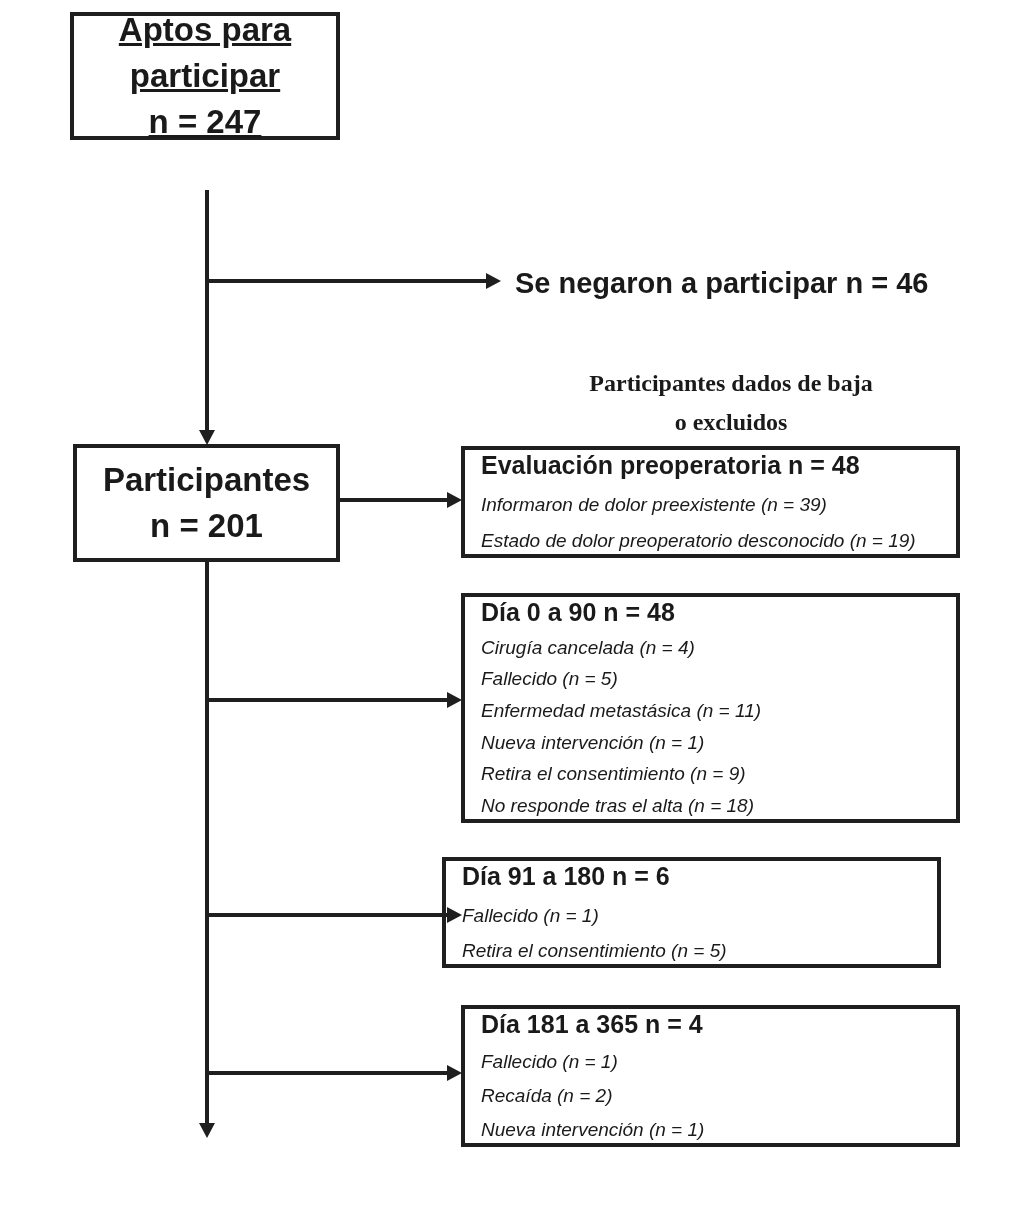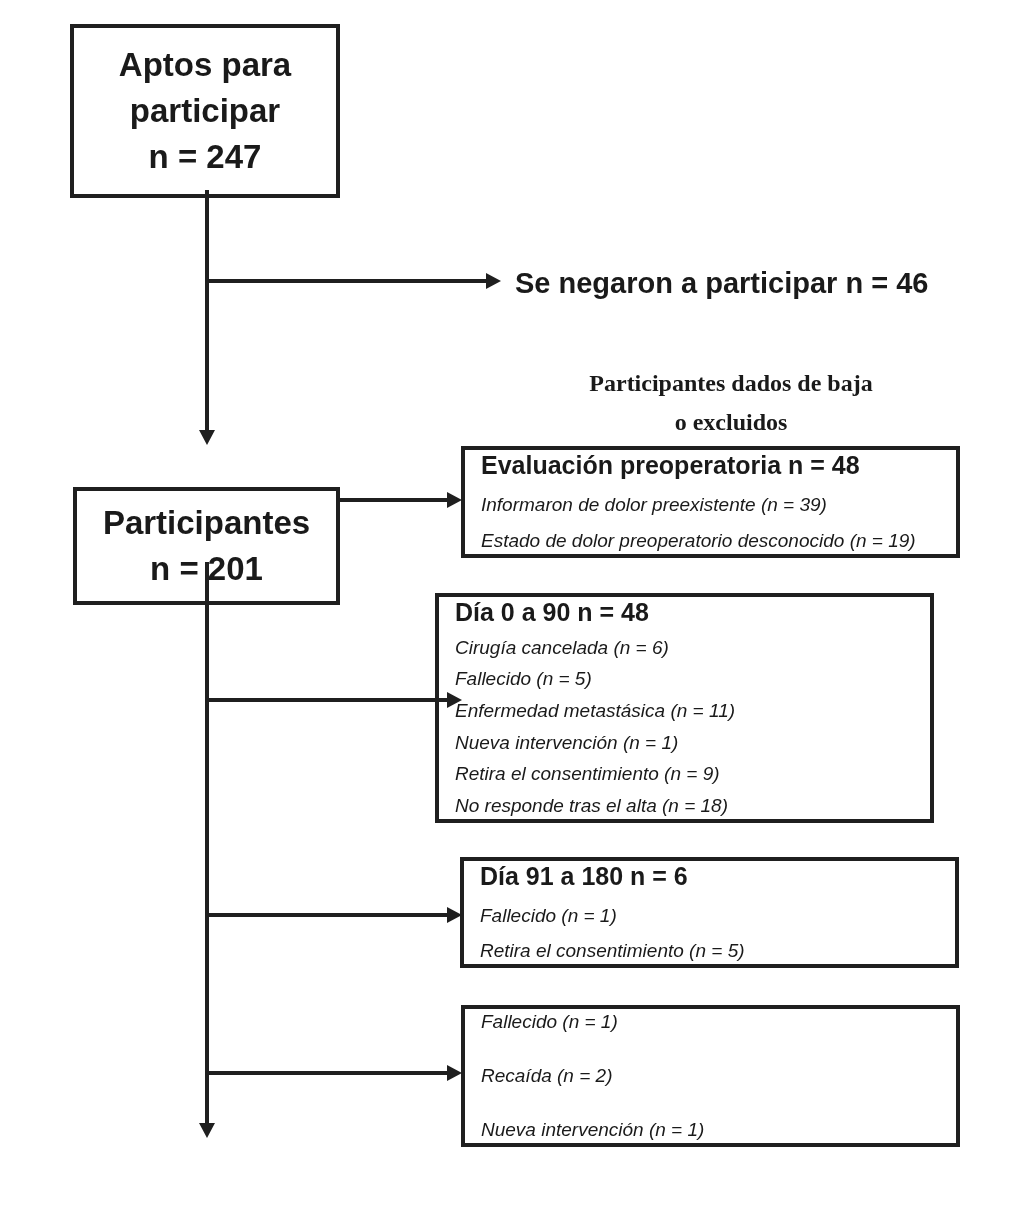--- a/index.html
+++ b/index.html
@@ -89,62 +89,63 @@
     border-left: 8px solid transparent;
     border-right: 8px solid transparent;
     border-top: 15px solid #1f1f1f;
   }
 </style>
 </head>
 <body>
 
 <div id="canvas">
 
-  <div class="box center-box" style="left:70px; top:24px; width:270px; height:174px;">
+  <div class="box center-box" style="left:70px; top:12px; width:270px; height:128px;text-decoration:underline;">
     <div>Aptos para</div>
     <div>participar</div>
     <div>n = 247</div>
   </div>
 
-  <div class="box center-box" style="left:73px; top:444px; width:267px; height:118px;margin-top:43px;">
+  <div class="box center-box" style="left:73px; top:444px; width:267px; height:118px;">
     <div>Participantes</div>
     <div>n = 201</div>
   </div>
 
 
   <div class="float-label" style="left:515px; top:266px;">Se negaron a participar n = 46</div>
 
   <div class="heading" style="left:481px; top:364px; width:500px;">
     <div>Participantes dados de baja</div>
     <div>o excluidos</div>
   </div>
 
   <div class="box excl-box" style="left:461px; top:446px; width:499px; height:112px;">
     <div class="excl-title">Evaluación preoperatoria n = 48</div>
     <div class="excl-item">Informaron de dolor preexistente (n = 39)</div>
     <div class="excl-item">Estado de dolor preoperatorio desconocido (n = 19)</div>
   </div>
 
-  <div class="box excl-box" style="left:435px; top:593px; width:499px; height:230px;">
+  <div class="box excl-box" style="left:461px; top:593px; width:499px; height:230px;">
     <div class="excl-title">Día 0 a 90 n = 48</div>
-    <div class="excl-item">Cirugía cancelada (n = 6)</div>
+    <div class="excl-item">Cirugía cancelada (n = 4)</div>
     <div class="excl-item">Fallecido (n = 5)</div>
     <div class="excl-item">Enfermedad metastásica (n = 11)</div>
     <div class="excl-item">Nueva intervención (n = 1)</div>
     <div class="excl-item">Retira el consentimiento (n = 9)</div>
     <div class="excl-item">No responde tras el alta (n = 18)</div>
   </div>
 
-  <div class="box excl-box" style="left:460px; top:857px; width:499px; height:111px;">
+  <div class="box excl-box" style="left:442px; top:857px; width:499px; height:111px;">
     <div class="excl-title">Día 91 a 180 n = 6</div>
     <div class="excl-item">Fallecido (n = 1)</div>
     <div class="excl-item">Retira el consentimiento (n = 5)</div>
   </div>
 
   <div class="box excl-box" style="left:461px; top:1005px; width:499px; height:142px;">
+    <div class="excl-title">Día 181 a 365 n = 4</div>
     <div class="excl-item">Fallecido (n = 1)</div>
     <div class="excl-item">Recaída (n = 2)</div>
     <div class="excl-item">Nueva intervención (n = 1)</div>
   </div>
 
   <div class="line" style="left:205px; top:190px; width:4px; height:242px;"></div>
   <div class="arrow-down" style="left:199px; top:430px;"></div>
 
   <div class="line" style="left:205px; top:279px; width:281px; height:4px;"></div>
   <div class="arrow-right" style="left:486px; top:273px;"></div>

